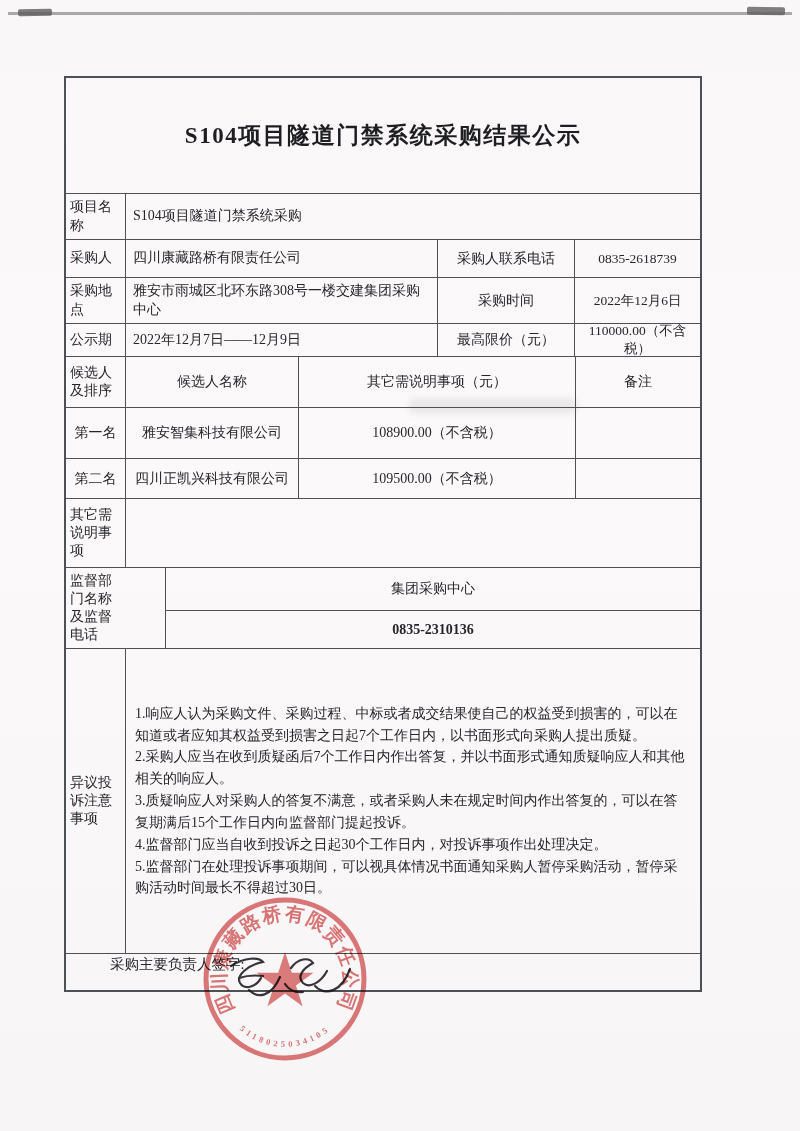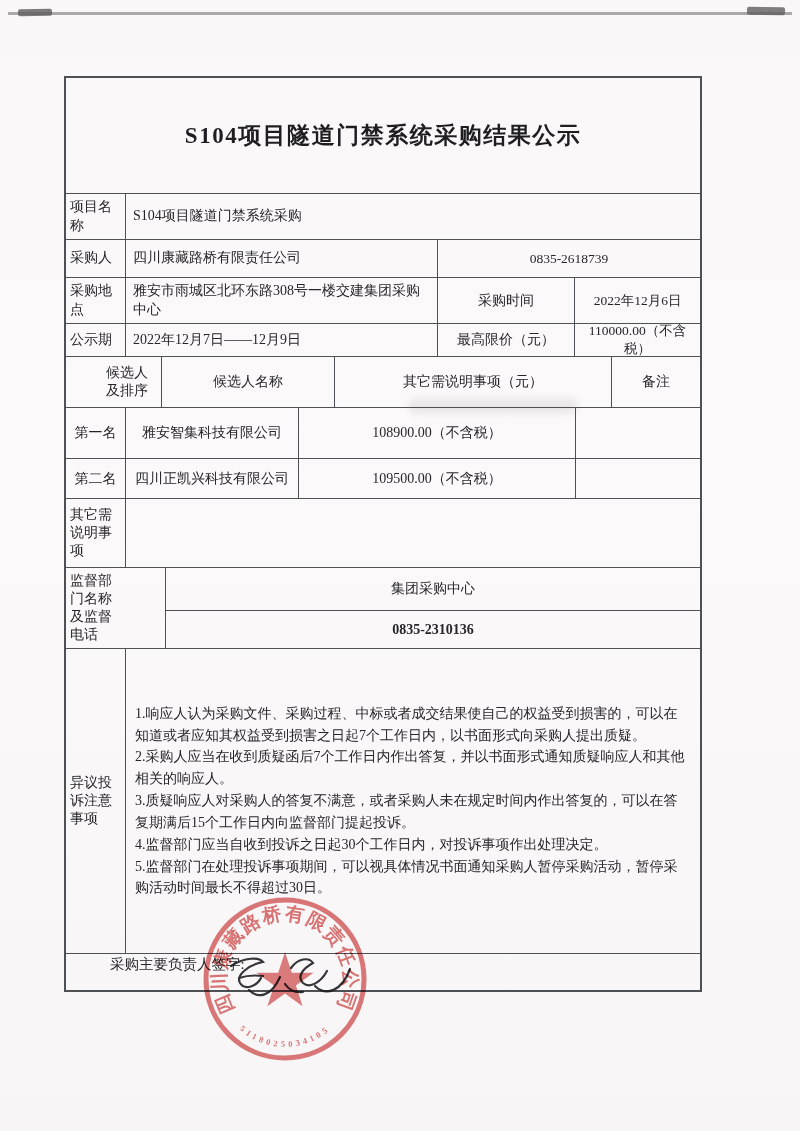--- a/index.html
+++ b/index.html
@@ -43,21 +43,21 @@
   .c-value4{flex:1;justify-content:center;font-size:13.5px;text-align:center;padding:2px 3px;}
 
   .cand-name{width:173px;flex:0 0 173px;justify-content:center;font-size:14px;text-align:center;}
   .cand-price{width:277px;flex:0 0 277px;justify-content:center;font-size:14px;text-align:center;}
   .cand-remark{flex:1;justify-content:center;font-size:14px;}
 
   .r-project{height:46px;}
   .r-purchaser{height:38px;}
   .r-location{height:46px;}
   .r-publicity{height:33px;}
-  .r-cand-header{height:51px;padding-left:36px;}
+  .r-cand-header{height:51px;}
   .r-cand-1{height:51px;}
   .r-cand-2{height:40px;font-family:Liberation Serif, serif;}
   .r-other{height:69px;}
   .r-supervision{height:81px;gap:40px;}
   .r-objection{height:305px;}
   .r-signature{height:37px;}
 
   .sup-col{flex:1;display:flex;flex-direction:column;}
   .sup-sub{flex:0 0 42px;display:flex;align-items:center;justify-content:center;font-size:14px;box-sizing:border-box;}
   .sup-sub.second{flex:1;border-top:1.5px solid #4d5156;font-weight:bold;}
@@ -95,20 +95,21 @@
           <span class="wrap">项目名称</span>
         </div>
       <div class="td value-cell">S104项目隧道门禁系统采购</div>
     </div>
 
     <div class="tr r-purchaser">
       <div class="td first label-cell">
           <span class="wrap">采购人</span>
         </div>
       <div class="td c-value">四川康藏路桥有限责任公司</div>
+      <div class="td c-label3">采购人联系电话</div>
       <div class="td c-value4">0835-2618739</div>
     </div>
 
     <div class="tr r-location">
       <div class="td first label-cell">
           <span class="wrap">采购地点</span>
         </div>
       <div class="td c-value">雅安市雨城区北环东路308号一楼交建集团采购中心</div>
       <div class="td c-label3">采购时间</div>
       <div class="td c-value4">2022年12月6日</div>

